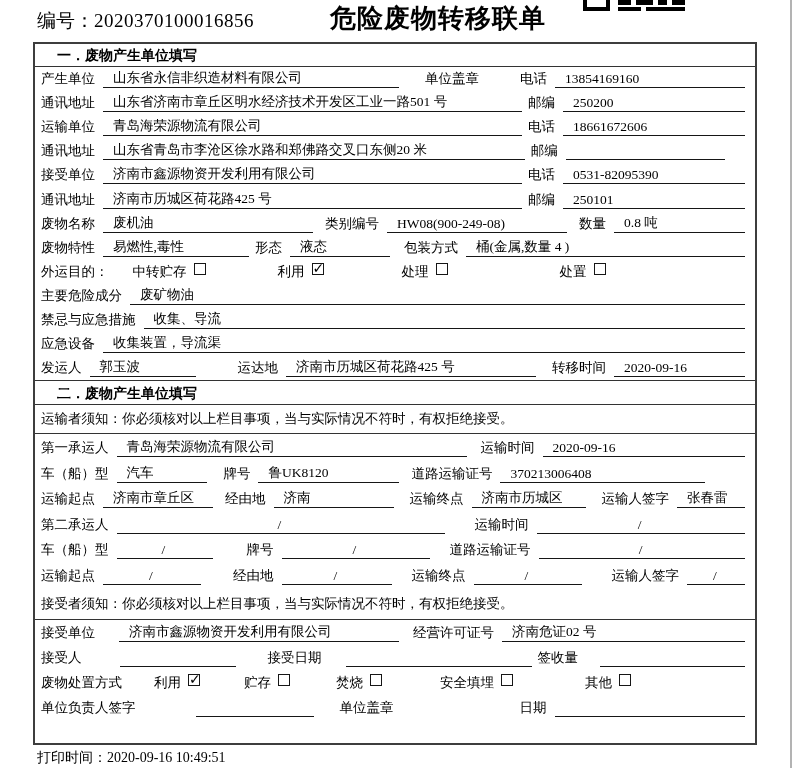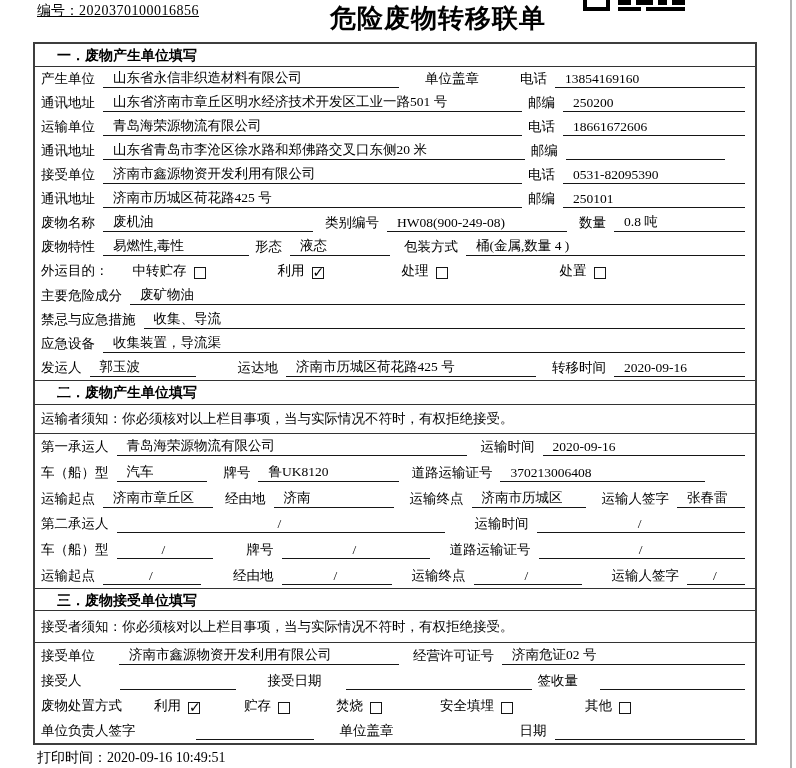--- a/index.html
+++ b/index.html
@@ -7,21 +7,21 @@
   body {
     font-family: "Liberation Serif", "DejaVu Serif", serif;
     color:#000;
     width:796px; height:768px;
     position:relative; overflow:hidden;
     font-size:13.5px;
   }
   .page { position:absolute; inset:0; }
   .right-edge { position:absolute; left:790px; top:0; width:2px; height:768px; background:#b3b3b3; }
 
-  .doc-no { position:absolute; left:37px; top:2px; font-size:14px; white-space:nowrap;text-decoration:underline; }
+  .doc-no { position:absolute; left:37px; top:8px; font-size:19px; white-space:nowrap; }
   .doc-no .num { letter-spacing:0.5px; }
   .doc-title { position:absolute; left:330px; top:1px; font-size:26px; font-weight:bold; letter-spacing:1px; white-space:nowrap; }
 
   .qr { position:absolute; left:583px; top:0; width:106px; height:12px; }
   .qr div { position:absolute; background:#000; }
   .qr .finder { left:0; top:-6px; width:27px; height:17px; background:#fff; border:4px solid #000; }
   .qr .b1 { left:35px; top:0; width:13px; height:5px; }
   .qr .b2 { left:53px; top:0; width:17px; height:5px; }
   .qr .b3 { left:75px; top:0; width:9px;  height:5px; }
   .qr .b4 { left:89px; top:0; width:13px; height:5px; }
@@ -50,21 +50,21 @@
   .s3r { height:24.9px; }
   .lbl { white-space:nowrap; margin-right:8px; }
   .u {
     border-bottom:1px solid #161616; padding-left:10px; padding-right:2px;
     white-space:nowrap; margin-right:6px; min-width:0;
   }
   .ctr { text-align:center; padding-left:0; }
   .fx { flex:1;margin-top:40px; }
   .mla { margin-left:auto; }
 
-  .opt { white-space:nowrap; display:flex; align-items:flex-end; }
+  .opt { white-space:nowrap; display:flex; align-items:flex-start; }
   .cb {
     display:inline-block; width:12px; height:12px;
     border:1px solid #161616; margin-left:7px; margin-bottom:1px;
     position:relative; background:#fff;
   }
   .cb.checked::after {
     content:"✓"; position:absolute; left:0px; top:-4px;
     font-size:14px; font-weight:bold; color:#000;
     font-family:"DejaVu Sans", sans-serif;
   }
@@ -249,21 +249,20 @@
       <span class="lbl">运输起点</span>
       <span class="u ctr" style="width:98px">/</span>
       <span class="lbl" style="margin-left:26px">经由地</span>
       <span class="u ctr" style="width:110px">/</span>
       <span class="lbl" style="margin-left:14px">运输终点</span>
       <span class="u ctr" style="width:108px">/</span>
       <span class="lbl" style="margin-left:24px">运输人签字</span>
       <span class="u fx ctr">/</span>
     </div>
 
-    <div class="sec-h bt h3">三．废物接受单位填写</div>
     <div class="notice notice3">接受者须知：你必须核对以上栏目事项，当与实际情况不符时，有权拒绝接受。</div>
 
     <div class="row s3r">
       <span class="lbl">接受单位</span>
       <span class="u" style="width:280px;margin-left:16px">济南市鑫源物资开发利用有限公司</span>
       <span class="lbl" style="margin-left:8px">经营许可证号</span>
       <span class="u fx">济南危证02 号</span>
     </div>
 
     <div class="row s3r">

